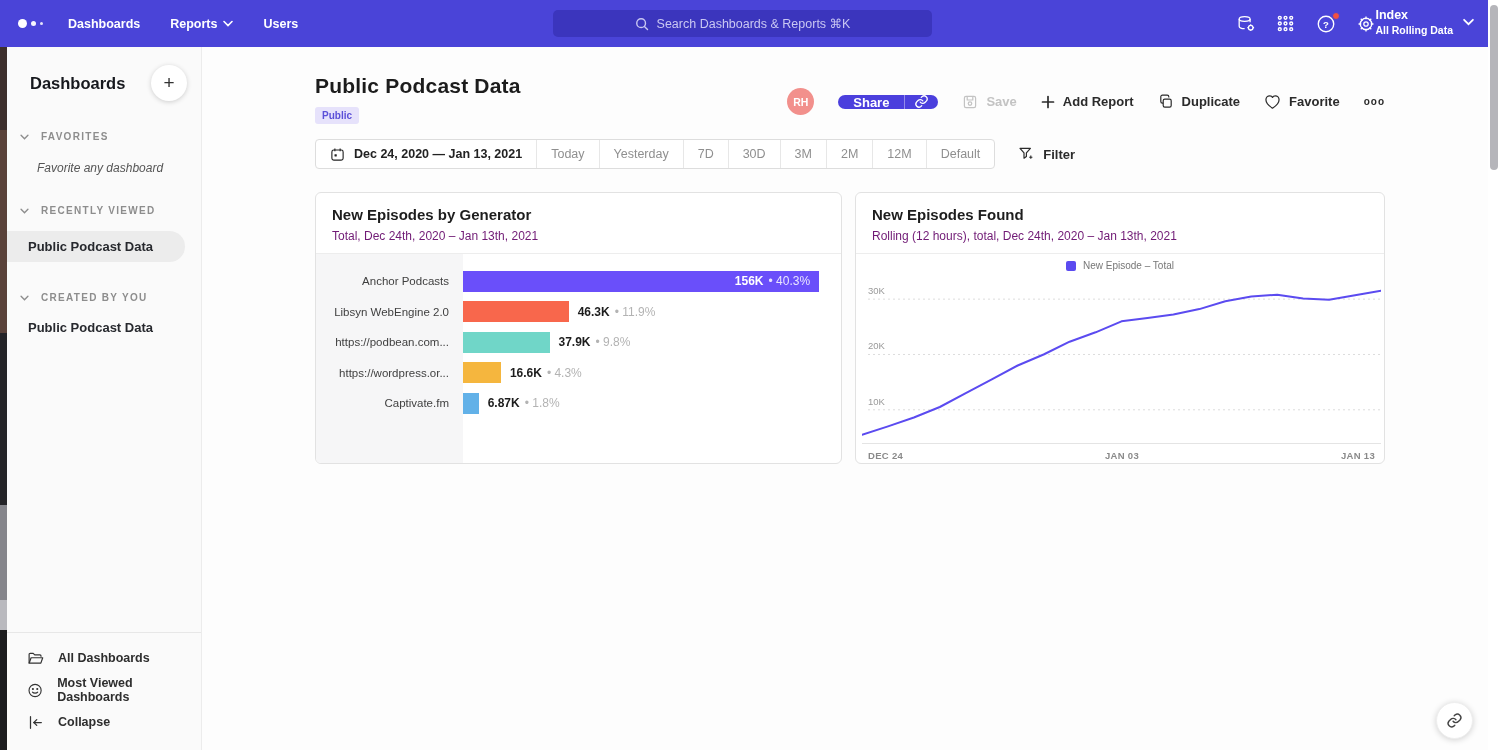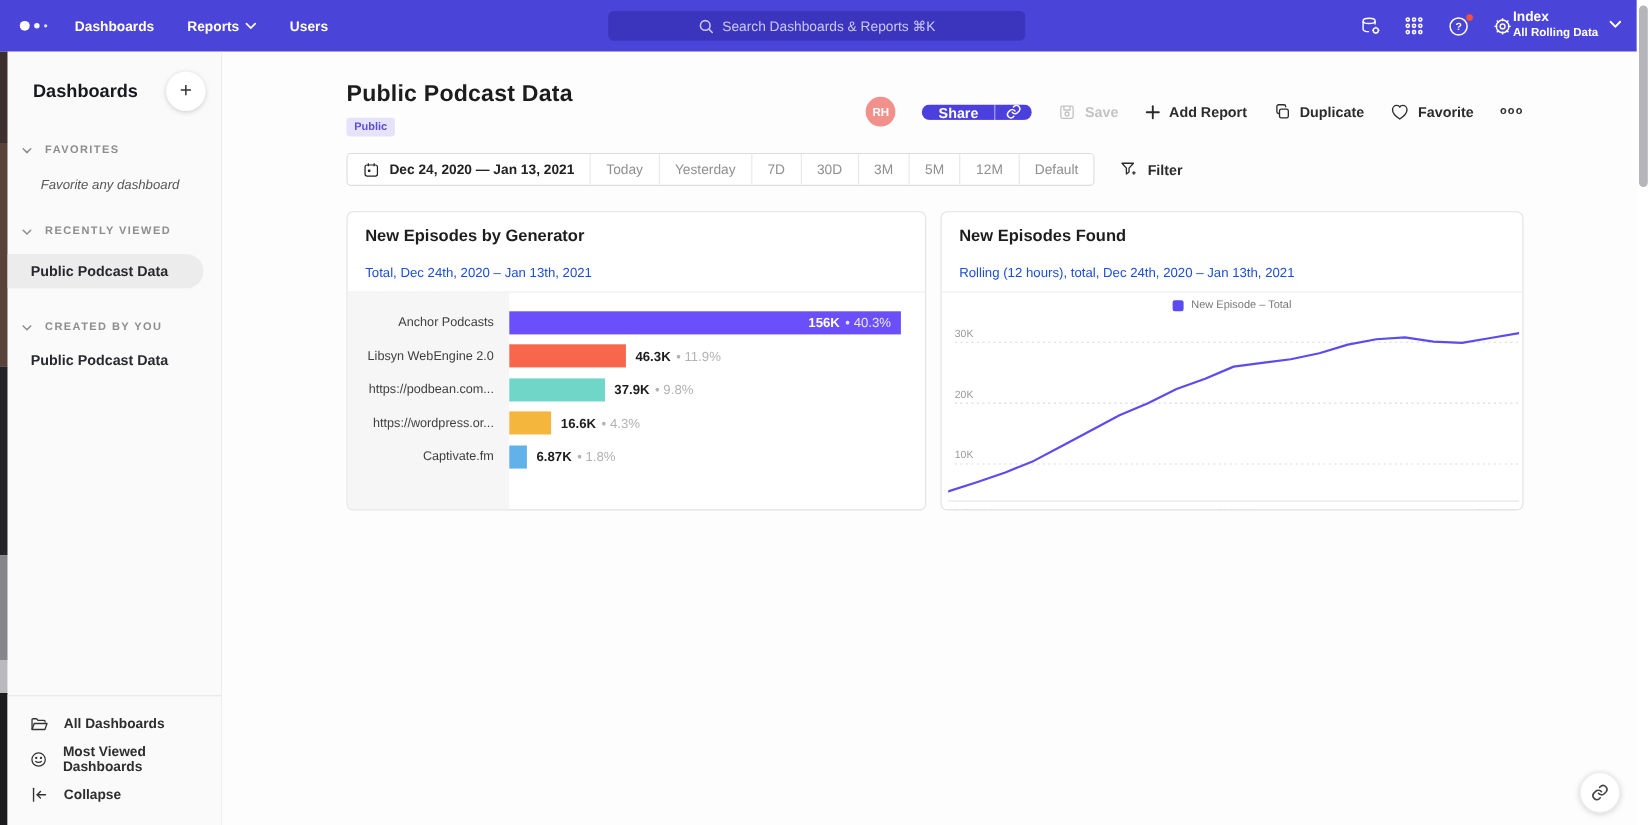--- a/index.html
+++ b/index.html
@@ -93,21 +93,21 @@
   .seg:last-child { border-right:none; }
   .filterbtn { display:flex; align-items:center; gap:9px; margin-left:23px; background:none; border:none;
                font-family:inherit; font-size:13px; font-weight:700; color:#2b2b2b; cursor:pointer; }
 
   
   .cards { display:flex; gap:13px; margin-top:23px;align-items:flex-end; }
   .card { background:#fff; border:1px solid #e2e2e2; border-radius:6px; height:272px; overflow:hidden; }
   .card.c1 { width:527px; } .card.c2 { width:530px; }
   .card-head { padding:13px 16px 10px; border-bottom:1px solid #ededed; }
   .card-title { font-size:15px; font-weight:700; color:#1d1d1d; }
-  .card-sub { font-size:12px; color:#1d4ed8; margin-top:18px; }
+  .card-sub { font-size:12px; color:#701a75; margin-top:6px; }
 
   
   .barchart { position:relative; height:211px; }
   .label-col { position:absolute; left:0; top:0; bottom:0; width:147px; background:#f6f6f7; }
   .bar-rows { position:absolute; left:0; right:0; top:12px; }
   .bar-row { height:30.5px; display:flex; align-items:center; }
   .bar-cat { width:147px; flex:none; text-align:right; padding-right:14px; font-size:11.5px;
              color:#3f3f3f; }
   .bar-track { flex:1; position:relative; height:21px; }
   .bar-fill { position:absolute; left:0; top:0; height:21px; cursor:pointer; }
@@ -343,21 +343,21 @@
       <div class="datebar">
         <button class="seg range">
           <svg width="15" height="15" viewBox="0 0 20 20" fill="none" stroke="#222" stroke-width="1.5">
               <rect x="2.5" y="4" width="15" height="13.5" rx="2.5"></rect>
               <line x1="6.5" y1="2" x2="6.5" y2="5.5"></line>
               <line x1="13.5" y1="2" x2="13.5" y2="5.5"></line>
               <rect x="6" y="9.5" width="3" height="3" rx="0.5" fill="#222" stroke="none"></rect>
             </svg>
           <span>Dec 24, 2020 — Jan 13, 2021</span>
         </button>
-        <span id="preset-slot" style="display:contents;"><button class="seg">Today</button><button class="seg">Yesterday</button><button class="seg">7D</button><button class="seg">30D</button><button class="seg">3M</button><button class="seg">5M</button><button class="seg">12M</button><button class="seg">Default</button></span>
+        <span id="preset-slot" style="display:contents;"><button class="seg">Today</button><button class="seg">Yesterday</button><button class="seg">7D</button><button class="seg">30D</button><button class="seg">3M</button><button class="seg">2M</button><button class="seg">12M</button><button class="seg">Default</button></span>
       </div>
 
       <button class="filterbtn">
         <svg width="16" height="16" viewBox="0 0 20 20" fill="none" stroke="#2b2b2b" stroke-width="1.5" stroke-linejoin="round">
             <path d="M2.5 3h13l-5 5.6v4.4l-3 2.2V8.6z"></path>
             <path d="M14 14h4M16 12v4" stroke-width="1.4"></path>
           </svg>
         <span>Filter</span>
       </button>
     </div>

